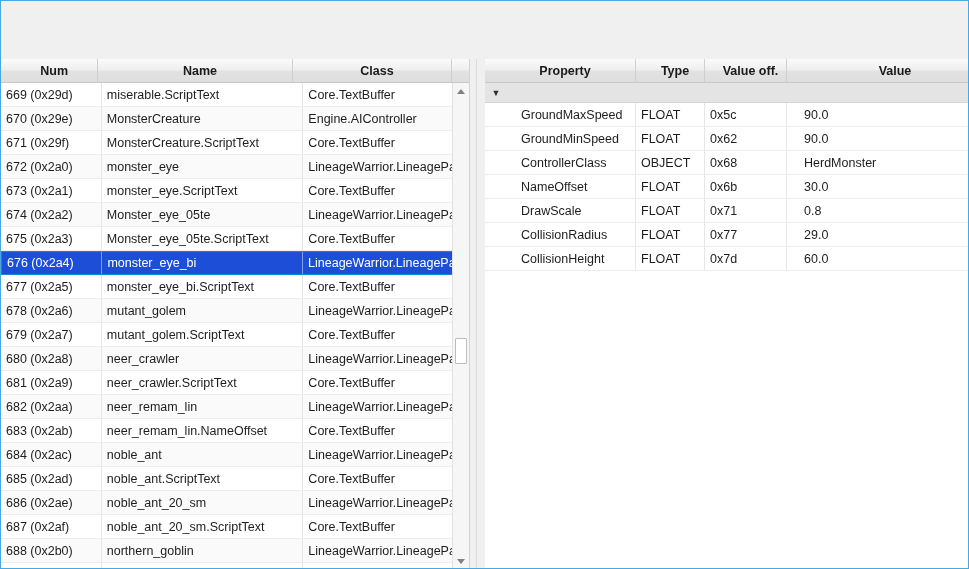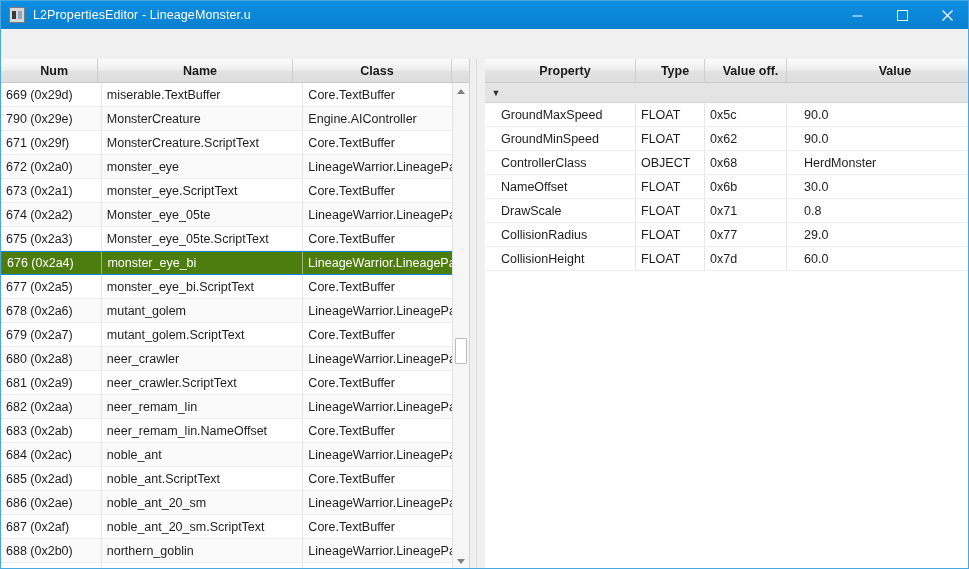--- a/index.html
+++ b/index.html
@@ -175,21 +175,21 @@
     background: #ffffff;
   }
   .grid-row {
     display: flex;
     height: 24px;
     box-sizing: border-box;
     border-bottom: 1px solid #ededed;
   }
   .grid-row.alt  { background: #fafafa; }
   .grid-row.sel  {
-    background: #4d7c0f;
+    background: #1d4ed8;
     border: 1px solid #0d8ad6;
     border-bottom: 1px solid #0d8ad6;
   }
   .grid-row.sel .cell { color: #ffffff; border-right-color: rgba(255,255,255,0.45); }
   .cell {
     display: flex;
     align-items: center;
     font-size: 12.5px;
     color: #1d1d1d;
     padding-left: 5px;
@@ -205,21 +205,21 @@
   .c-num   { width: 101px; }
   .c-name  { width: 202px; }
   .c-class { width: 166px; }
 
   
   .p-prop  { width: 151px; }
   .p-type  { width: 69px;  }
   .p-off   { width: 82px;  }
   .p-val   { width: 182px; margin-left: 12px; }
 
-  .indent { padding-left: 16px; }
+  .indent { padding-left: 36px; }
 
   
   .group-row {
     display: flex;
     height: 20px;
     background: #e4e4e4;
     border-bottom: 1px solid #d5d5d5;
     box-sizing: border-box;
     align-items: center;
   }
@@ -275,42 +275,20 @@
     width: 1px;
     height: 511px;
     background: #dcdcdc;
   }
 </style>
 </head>
 <body>
 
 <div id="app">
 
-  <div class="titlebar">
-    <div class="title-icon"></div>
-    <div class="title-text">L2PropertiesEditor - LineageMonster.u</div>
-    <div class="win-buttons">
-      <div class="win-btn">
-        <svg width="11" height="11" viewBox="0 0 11 11">
-            <line x1="0.5" y1="6" x2="10.5" y2="6" stroke="#ffffff" stroke-width="1"></line>
-          </svg>
-      </div>
-      <div class="win-btn">
-        <svg width="11" height="11" viewBox="0 0 11 11">
-            <rect x="0.5" y="0.5" width="10" height="10" fill="none" stroke="#ffffff" stroke-width="1"></rect>
-          </svg>
-      </div>
-      <div class="win-btn">
-        <svg width="11" height="11" viewBox="0 0 11 11">
-            <line x1="0.5" y1="0.5" x2="10.5" y2="10.5" stroke="#ffffff" stroke-width="1.2"></line>
-            <line x1="10.5" y1="0.5" x2="0.5" y2="10.5" stroke="#ffffff" stroke-width="1.2"></line>
-          </svg>
-      </div>
-    </div>
-  </div>
 
   <div class="ribbon">
     <div class="file-tab">
       <span>File</span>
     </div>
     <div class="donate-btn">
       <span class="donate-label">Donate</span>
     </div>
   </div>
 
@@ -319,25 +297,25 @@
     <div class="grid-header">
       <div class="hcell c-num">Num</div>
       <div class="hcell c-name">Name</div>
       <div class="hcell c-class">Class</div>
       <div class="hcell" style="width:17px;"></div>
     </div>
 
     <div class="grid-body" id="object-grid-body">
         <div class="grid-row">
           <div class="cell c-num">669 (0x29d)</div>
-          <div class="cell c-name">miserable.TextBuffer</div>
-          <div class="cell c-class">Core.TextBuffer</div>
-        </div>
-        <div class="grid-row alt">
-          <div class="cell c-num">790 (0x29e)</div>
+          <div class="cell c-name">miserable.ScriptText</div>
+          <div class="cell c-class">Core.TextBuffer</div>
+        </div>
+        <div class="grid-row alt">
+          <div class="cell c-num">670 (0x29e)</div>
           <div class="cell c-name">MonsterCreature</div>
           <div class="cell c-class">Engine.AIController</div>
         </div>
         <div class="grid-row">
           <div class="cell c-num">671 (0x29f)</div>
           <div class="cell c-name">MonsterCreature.ScriptText</div>
           <div class="cell c-class">Core.TextBuffer</div>
         </div>
         <div class="grid-row alt">
           <div class="cell c-num">672 (0x2a0)</div>

